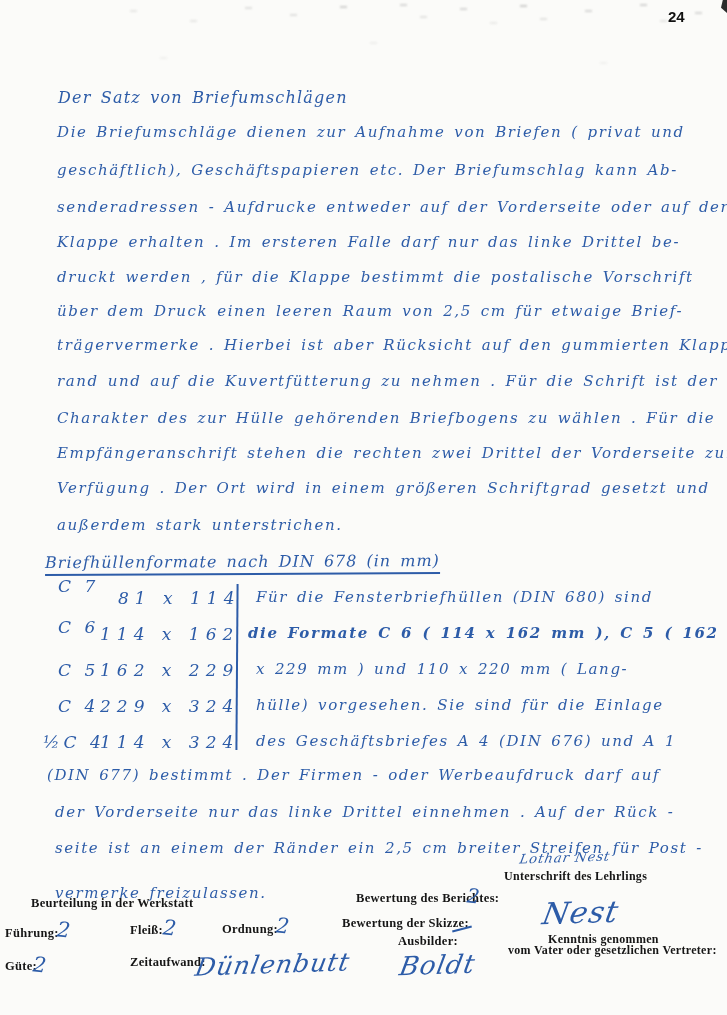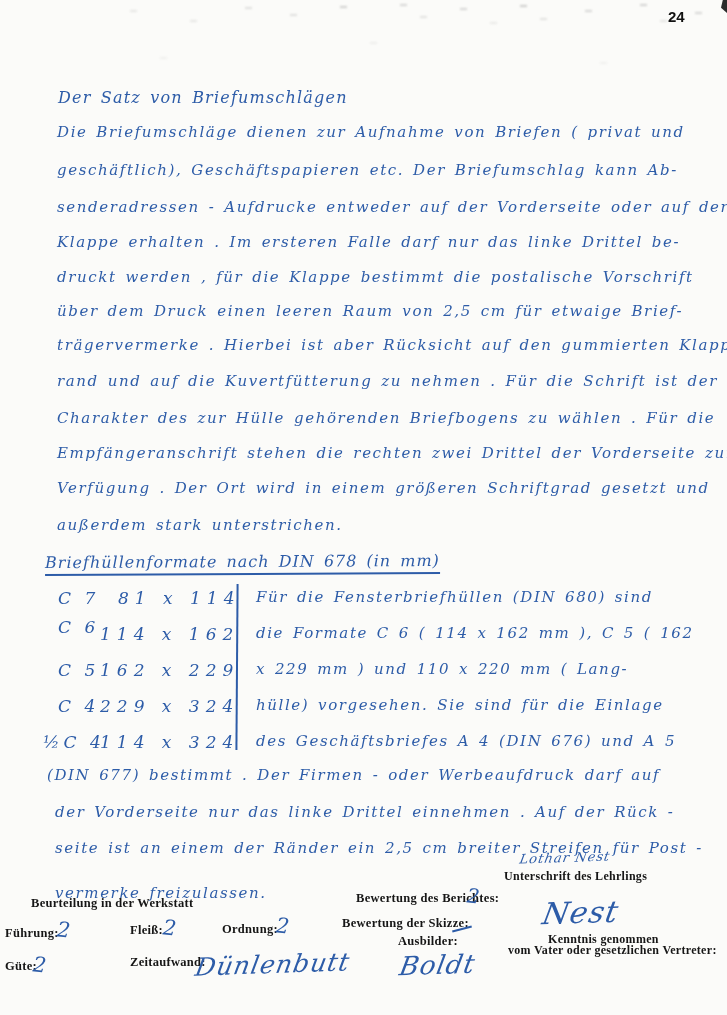--- a/index.html
+++ b/index.html
@@ -51,38 +51,38 @@
 <div class="abs hw hw-line" style="left:57px;top:302px;">über dem Druck einen leeren Raum von 2,5 cm für etwaige Brief-</div>
 <div class="abs hw hw-line" style="left:57px;top:336px;">trägervermerke . Hierbei ist aber Rücksicht auf den gummierten Klappen-</div>
 <div class="abs hw hw-line" style="left:57px;top:372px;">rand und auf die Kuvertfütterung zu nehmen . Für die Schrift ist der</div>
 <div class="abs hw hw-line" style="left:57px;top:409px;">Charakter des zur Hülle gehörenden Briefbogens zu wählen . Für die</div>
 <div class="abs hw hw-line" style="left:57px;top:444px;">Empfängeranschrift stehen die rechten zwei Drittel der Vorderseite zur</div>
 <div class="abs hw hw-line" style="left:57px;top:479px;">Verfügung . Der Ort wird in einem größeren Schriftgrad gesetzt und</div>
 <div class="abs hw hw-line" style="left:57px;top:516px;">außerdem stark unterstrichen.</div>
 
 <div class="abs hw hw-head" style="left:45px;top:552px;">Briefhüllenformate nach DIN 678 (in mm)</div>
 
-<div class="abs hw tbl-format" style="left:58px;top:588px;font-style:italic;">C 7</div>
+<div class="abs hw tbl-format" style="left:58px;top:576px;font-style:italic;">C 7</div>
 <div class="abs hw tbl-size" style="left:118px;top:588px;">81 x 114</div>
 <div class="abs hw tbl-format" style="left:58px;top:603px;margin-top:14px;">C 6</div>
 <div class="abs hw tbl-size" style="left:100px;top:624px;">114 x 162</div>
 <div class="abs hw tbl-format" style="left:58px;top:660px;">C 5</div>
 <div class="abs hw tbl-size" style="left:100px;top:660px;">162 x 229</div>
 <div class="abs hw tbl-format" style="left:58px;top:696px;">C 4</div>
 <div class="abs hw tbl-size" style="left:100px;top:696px;">229 x 324</div>
 <div class="abs hw tbl-format" style="left:43px;top:732px;">½C 4</div>
 <div class="abs hw tbl-size" style="left:100px;top:732px;font-style:italic;">114 x 324</div>
 
 <div class="abs divider" style="left:236px;top:584px;height:166px;"></div>
 
 <div class="abs hw hw-line" style="left:256px;top:588px;">Für die Fensterbriefhüllen (DIN 680) sind</div>
-<div class="abs hw hw-line" style="left:256px;top:624px;">die Formate C 6 ( 114 x 162 mm ), C 5 ( 162</div>
+<div class="abs hw hw-line" style="left:248px;top:624px;font-weight:bold;">die Formate C 6 ( 114 x 162 mm ), C 5 ( 162</div>
 <div class="abs hw hw-line" style="left:256px;top:660px;">x 229 mm ) und 110 x 220 mm ( Lang-</div>
 <div class="abs hw hw-line" style="left:256px;top:696px;">hülle) vorgesehen. Sie sind für die Einlage</div>
-<div class="abs hw hw-line" style="left:256px;top:732px;">des Geschäftsbriefes A 4 (DIN 676) und A 5</div>
+<div class="abs hw hw-line" style="left:256px;top:732px;">des Geschäftsbriefes A 4 (DIN 676) und A 1</div>
 
 <div class="abs hw hw-line" style="left:47px;top:766px;">(DIN 677) bestimmt . Der Firmen - oder Werbeaufdruck darf auf</div>
 <div class="abs hw hw-line" style="left:55px;top:803px;">der Vorderseite nur das linke Drittel einnehmen . Auf der Rück -</div>
 <div class="abs hw hw-line" style="left:55px;top:839px;font-style:italic;">seite ist an einem der Ränder ein 2,5 cm breiter Streifen für Post -</div>
 <div class="abs hw hw-line" style="left:55px;top:884px;">vermerke freizulassen.</div>
 
 <div class="abs hw sig" style="left:520px;top:850px;font-size:13px;">Lothar Nest</div>
 <div class="abs print print-sm" style="left:504px;top:869px;">Unterschrift des Lehrlings</div>
 
 <div class="abs print" style="left:5px;top:896px;margin-left:26px;">Beurteilung in der Werkstatt</div>

